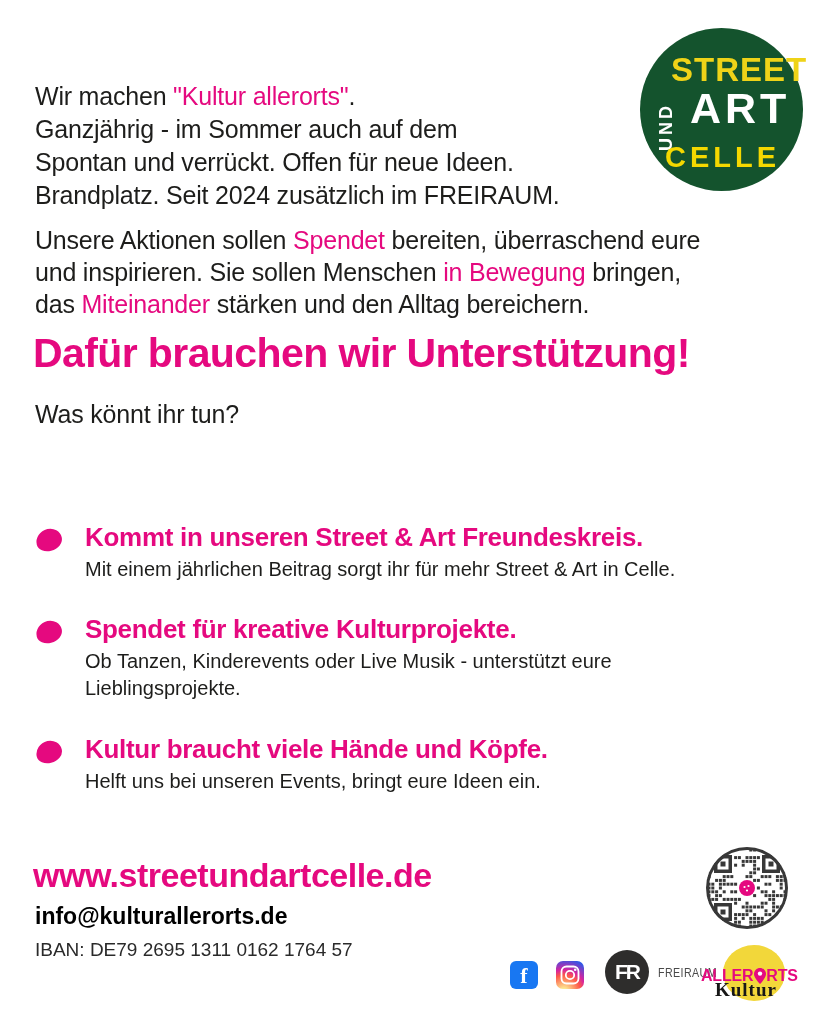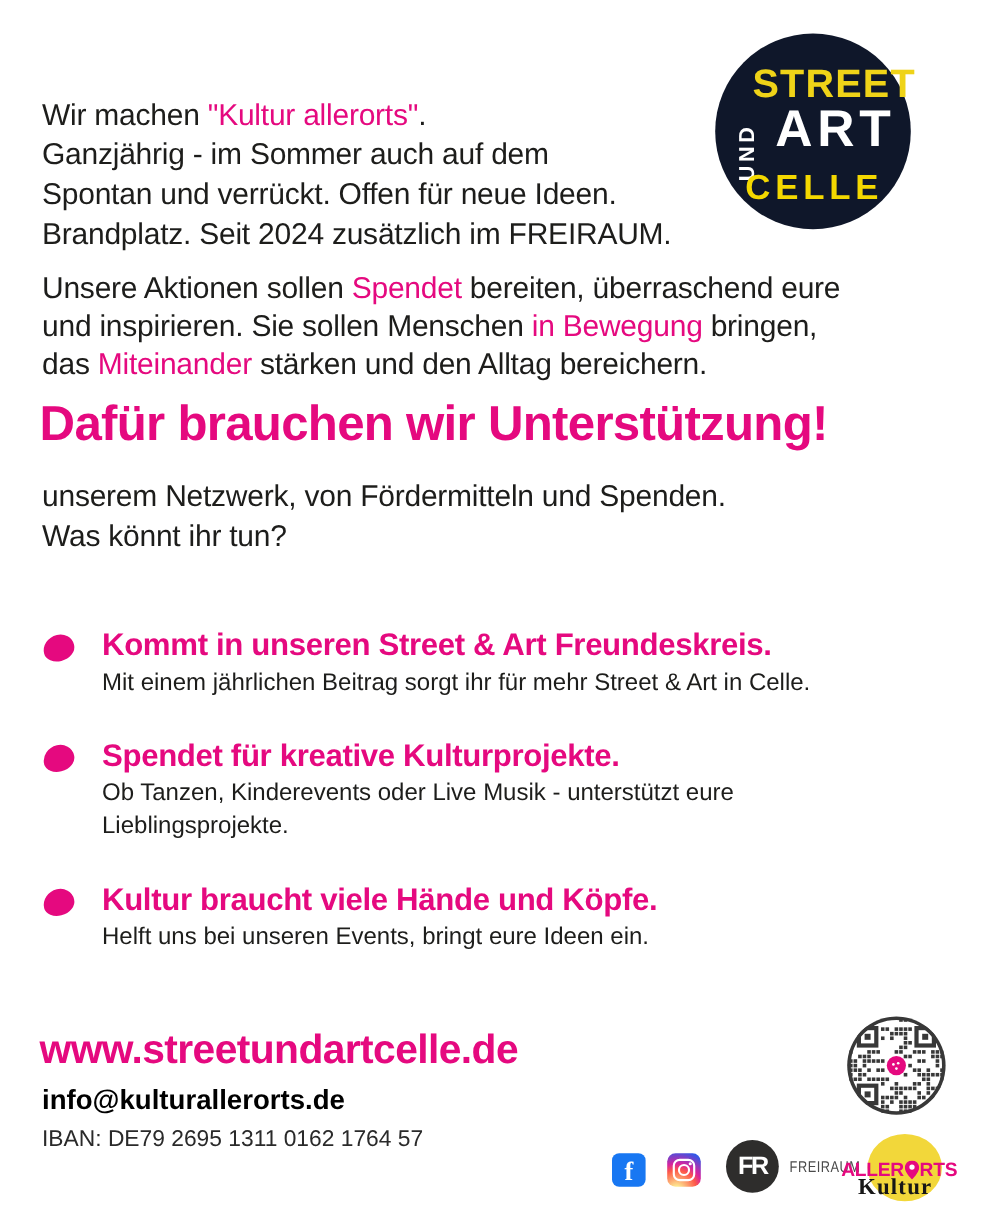--- a/index.html
+++ b/index.html
@@ -20,21 +20,21 @@
   .bullet-item{position:absolute;left:35px;width:760px;padding-left:50px;box-sizing:border-box;}
   .b1{top:522px}.b2{top:614px}.b3{top:734px}
   .blob{
     position:absolute;left:1px;top:7px;width:26px;height:22px;background:#e5097f;
     border-radius:54% 46% 52% 48% / 58% 52% 48% 42%;transform:rotate(-14deg);
   }
   .bullet-title{font-size:26px;line-height:31px;font-weight:bold;color:#e5097f;letter-spacing:-0.3px;margin-bottom:3px;white-space:nowrap;}
   .bullet-desc{font-size:20px;line-height:27px;color:#1d1d1b;}
 
   
-  .sac-logo{position:absolute;left:596px;top:28px;width:163px;height:163px;border-radius:50%;background:#0f172a;}
+  .sac-logo{position:absolute;left:640px;top:28px;width:163px;height:163px;border-radius:50%;background:#14532d;}
   .sac-street{position:absolute;left:31px;top:23px;font-size:33px;font-weight:900;color:#efd318;letter-spacing:1px;white-space:nowrap;}
   .sac-und{position:absolute;left:-9px;top:89px;width:70px;height:20px;text-align:center;transform:rotate(-90deg);
     font-size:18px;font-weight:800;color:#ffffff;letter-spacing:3px;}
   .sac-art{position:absolute;left:50px;top:56px;font-size:43px;font-weight:900;color:#ffffff;letter-spacing:4px;white-space:nowrap;}
   .sac-celle{position:absolute;left:25px;top:113px;font-size:29px;font-weight:900;color:#f4d800;letter-spacing:4px;white-space:nowrap;}
 
   
   .website{position:absolute;left:33px;top:856px;font-size:34px;font-weight:bold;color:#e5097f;letter-spacing:-0.5px;white-space:nowrap;}
   .email{position:absolute;left:35px;top:903px;font-size:23px;font-weight:bold;color:#000000;white-space:nowrap;}
   .iban{position:absolute;left:35px;top:939px;font-size:19px;color:#2a2a2a;white-space:nowrap;}
@@ -79,21 +79,20 @@
 
   <div class="mission">
     <span class="line"><span>Unsere Aktionen sollen </span><span class="pink">Spendet</span><span> bereiten, überraschend eure</span></span>
     <span class="line"><span>und inspirieren. Sie sollen Menschen </span><span class="pink">in Bewegung</span><span> bringen,</span></span>
     <span class="line"><span>das </span><span class="pink">Miteinander</span><span> stärken und den Alltag bereichern.</span></span>
   </div>
 
   <div class="headline">Dafür brauchen wir Unterstützung!</div>
 
   <div class="support">
-    <span class="line">unserem Netzwerk, von Fördermitteln und Spenden.</span>
     <span class="line">Was könnt ihr tun?</span>
   </div>
 
   <div class="bullet-item b1">
     <span class="blob"></span>
     <div class="bullet-title">Kommt in unseren Street &amp; Art Freundeskreis.</div>
     <div class="bullet-desc">
       <span class="line">Mit einem jährlichen Beitrag sorgt ihr für mehr Street &amp; Art in Celle.</span>
     </div>
   </div>

